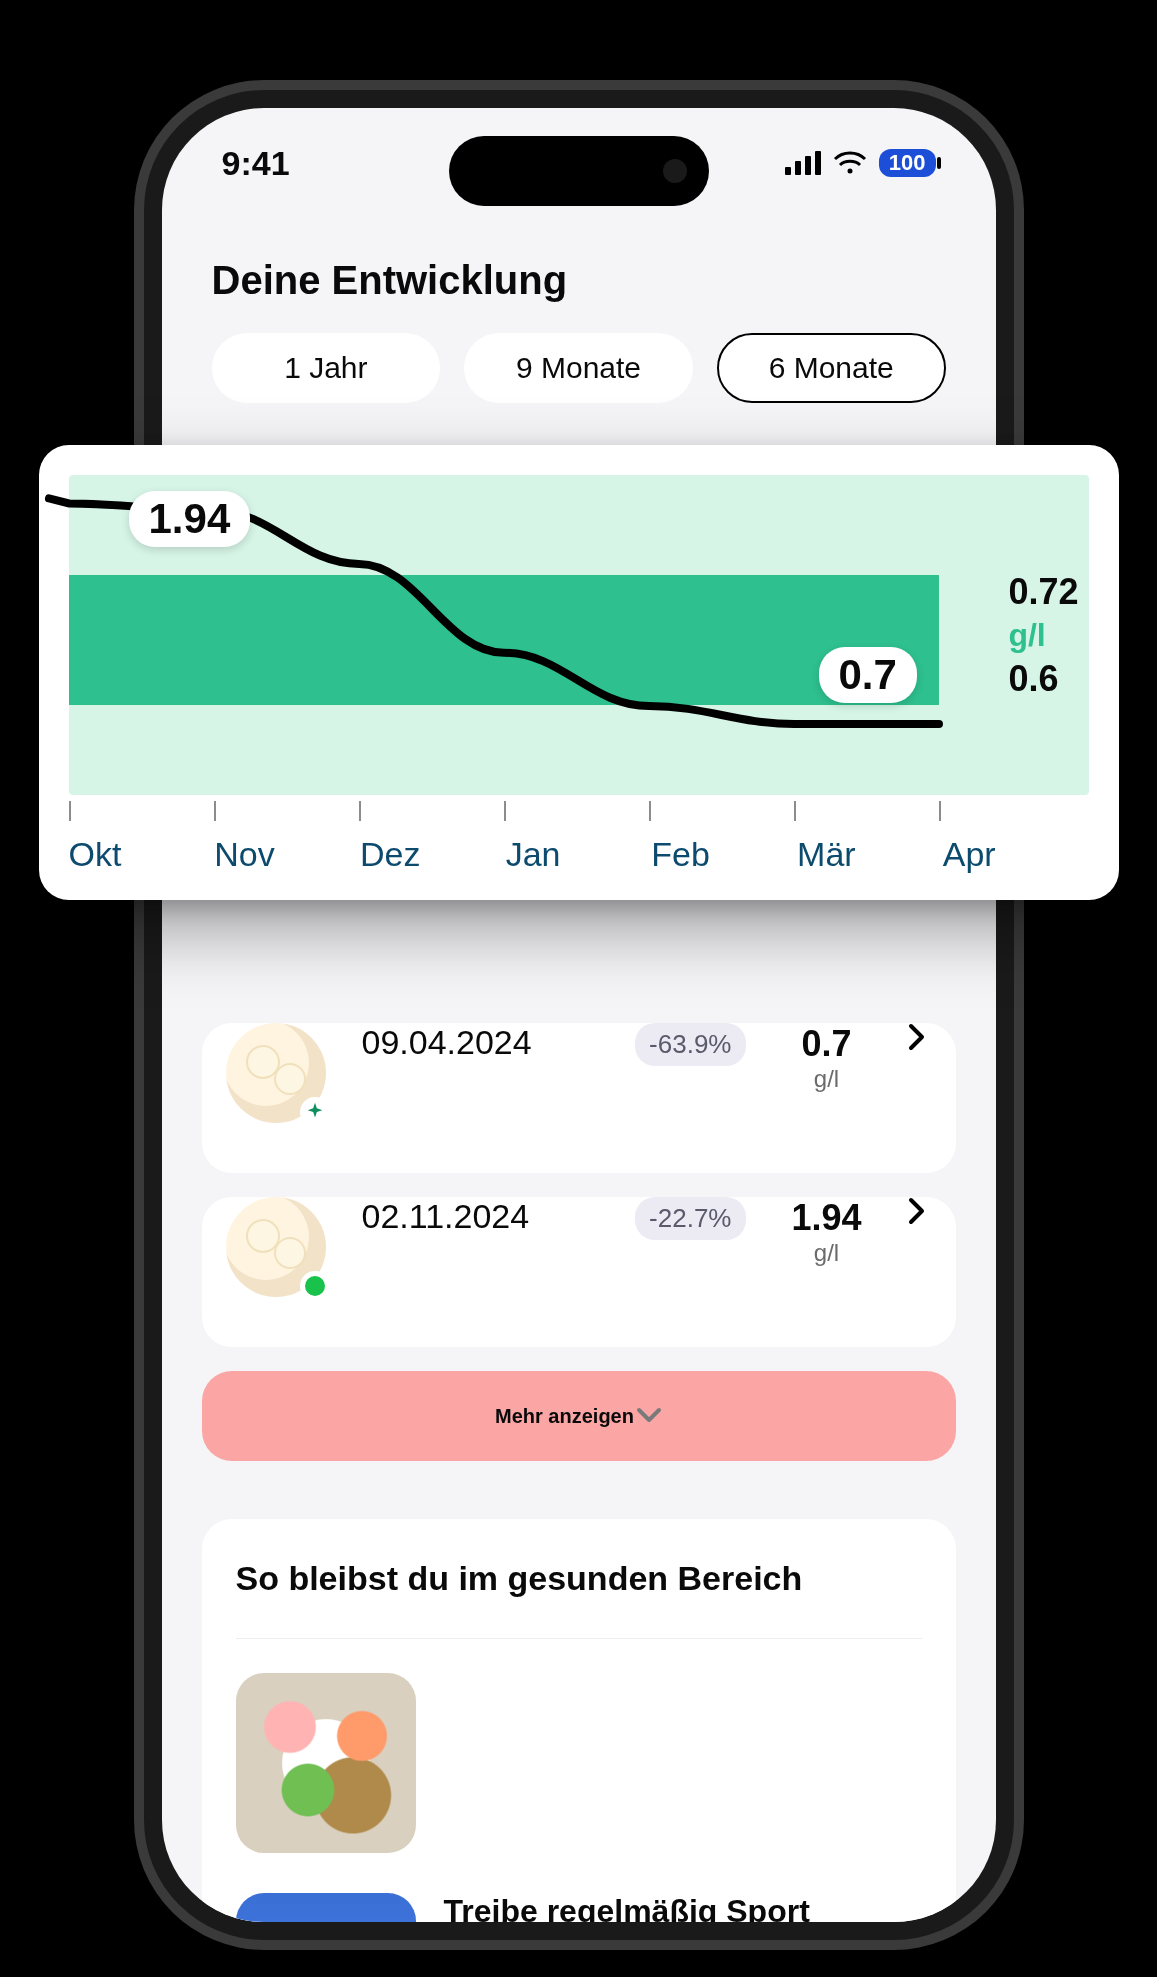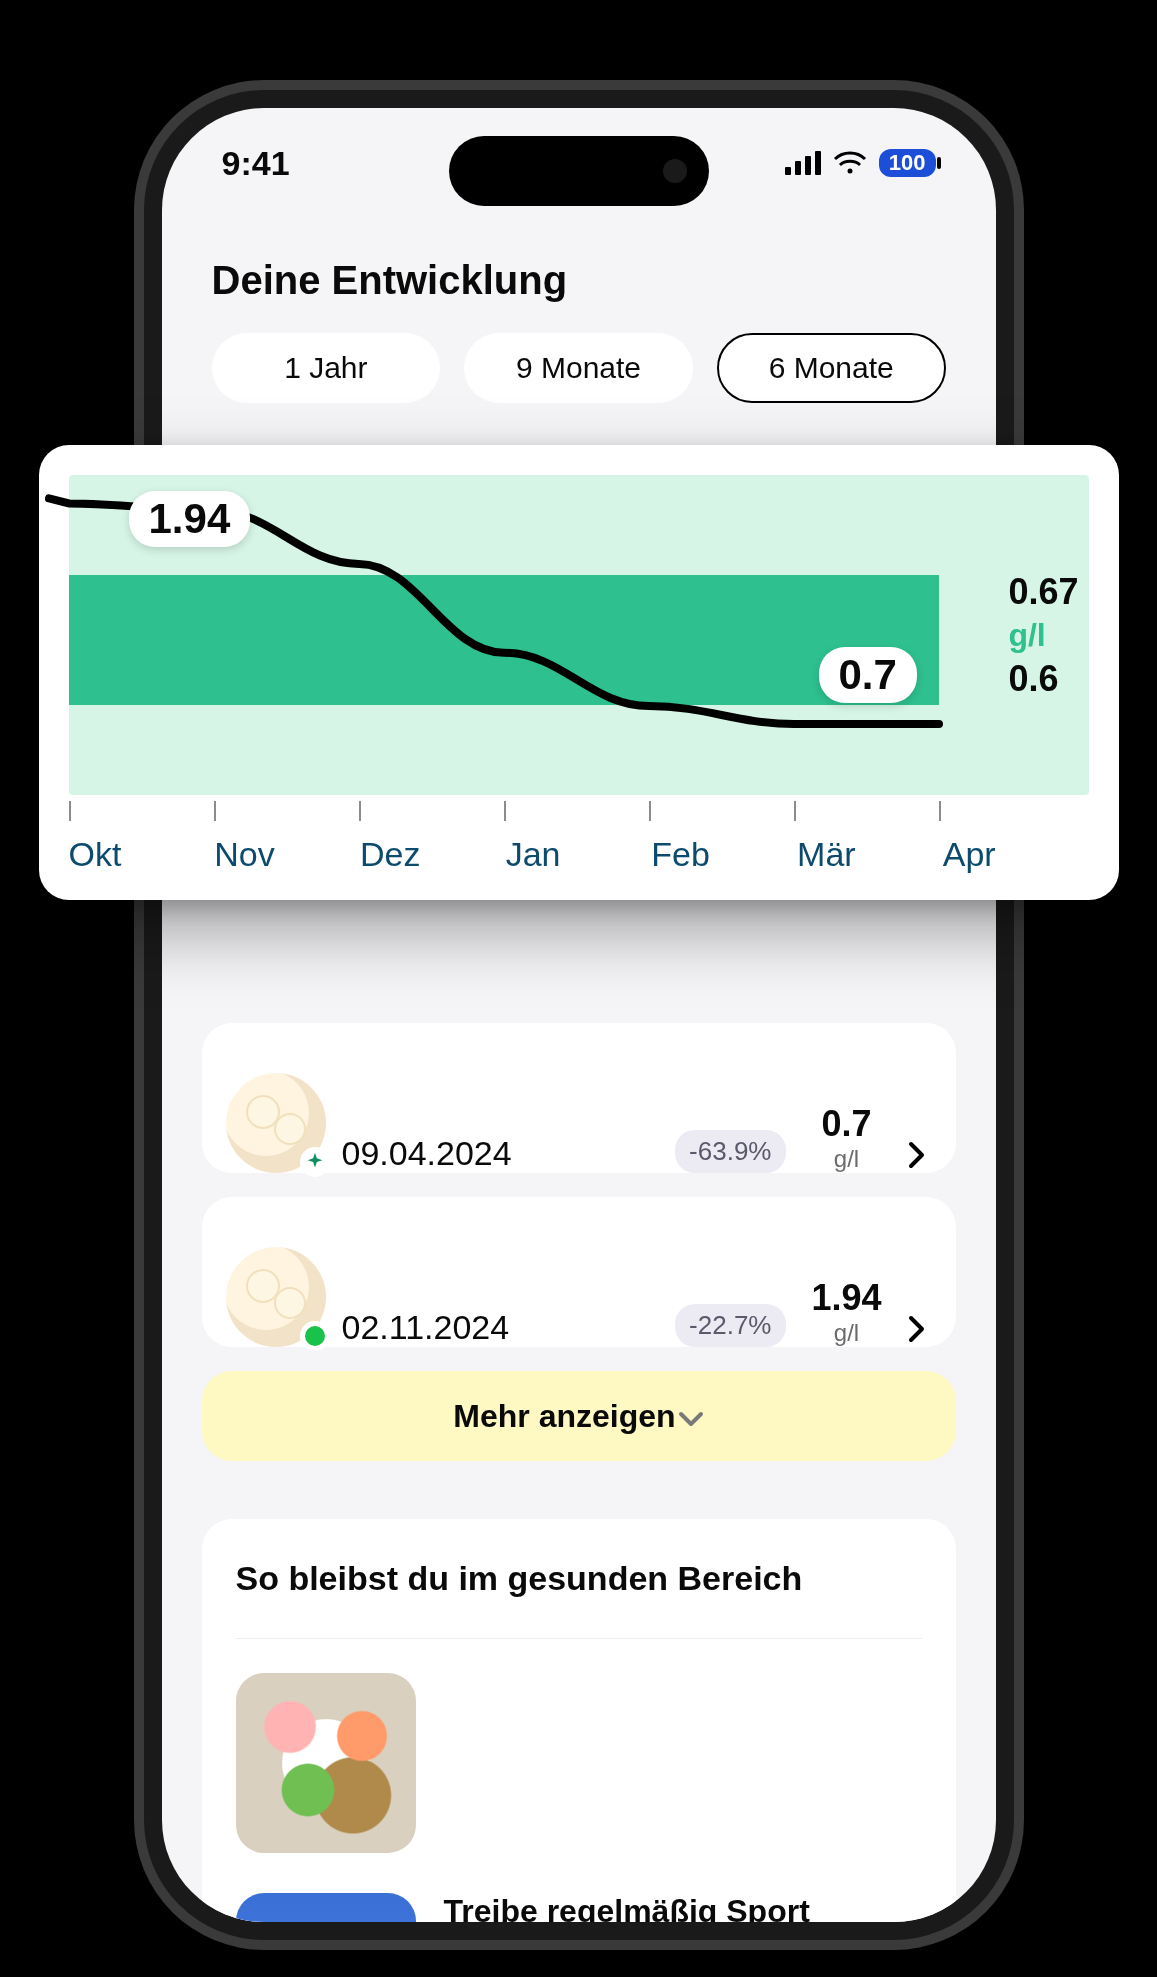--- a/index.html
+++ b/index.html
@@ -137,23 +137,23 @@
   
   .measure-list {
     margin-top: 620px; 
   }
   .measure-card {
     background: #fff;
     border-radius: 30px;
     height: 150px;
     margin-bottom: 24px;
     display: flex;
-    align-items: flex-end;
+    align-items: flex-start;
     padding: 0 30px 0 24px;
-    gap: 16px;
+    gap: 36px;
   }
   .meal-thumb {
     width: 100px; height: 100px; flex: none;
     border-radius: 50%;
     background: radial-gradient(circle at 40% 40%, #fff4e0 0 50%, #f2e2c8 51% 100%);
     position: relative;
   }
   .meal-thumb::before, .meal-thumb::after {
     content:""; position:absolute; border-radius:50%;
     background:#fdf6e3; border:2px solid #f0e0bc;
@@ -186,25 +186,25 @@
   }
   .measure-value {
     text-align: center;
     min-width: 90px;
   }
   .measure-value .num { font-size: 36px; font-weight: 700; display:block; }
   .measure-value .unit { font-size: 24px; color: var(--text-muted); }
   .chevron { color:#000; flex:none; }
 
   .show-more {
-    background: #fef9c3;
+    background: #fca5a5;
     border-radius: 30px;
     height: 90px;
     display:flex; align-items:center; justify-content:center; gap:2px;
-    font-size: 32px; font-weight: 600;
+    font-size: 20px; font-weight: 600;
     margin-bottom: 58px;
   }
 
   
   .tips-card {
     background: #fff;
     border-radius: 30px;
     padding: 40px 34px;
   }
   .tips-title {
@@ -439,21 +439,21 @@
 <div class="chart-card">
   <div class="chart-plot">
     <div class="chart-band"></div>
     <svg class="chart-svg" viewBox="0 0 870 320" preserveAspectRatio="none">
       <path id="chart-path" d="M -20 23.444444444444457 L 0 28.444444444444457 C 58 28.444444444444457, 87 35.55555555555554, 145 35.55555555555554 C 203 35.55555555555554, 232 88.88888888888889, 290 88.88888888888889 C 348 88.88888888888889, 377 177.77777777777777, 435 177.77777777777777 C 493 177.77777777777777, 522 231.11111111111111, 580 231.11111111111111 C 638 231.11111111111111, 667 248.88888888888889, 725 248.88888888888889 C 783 248.88888888888889, 812 248.88888888888889, 870 248.88888888888889" stroke="#000" stroke-width="8" fill="none" stroke-linecap="round"></path>
     </svg>
     <div class="chart-badge chart-start-badge">1.94</div>
     <div class="chart-badge chart-end-badge">0.7</div>
 
     <div class="chart-y-labels">
-      <span class="yval">0.67</span>
+      <span class="yval">0.72</span>
       <span class="yunit">g/l</span>
       <span class="yval">0.6</span>
     </div>
   </div>
 
   <div class="chart-ticks" id="chart-ticks">
       <span style="left: 0px;"></span>
       <span style="left: 145px;"></span>
       <span style="left: 290px;"></span>
       <span style="left: 435px;"></span>

